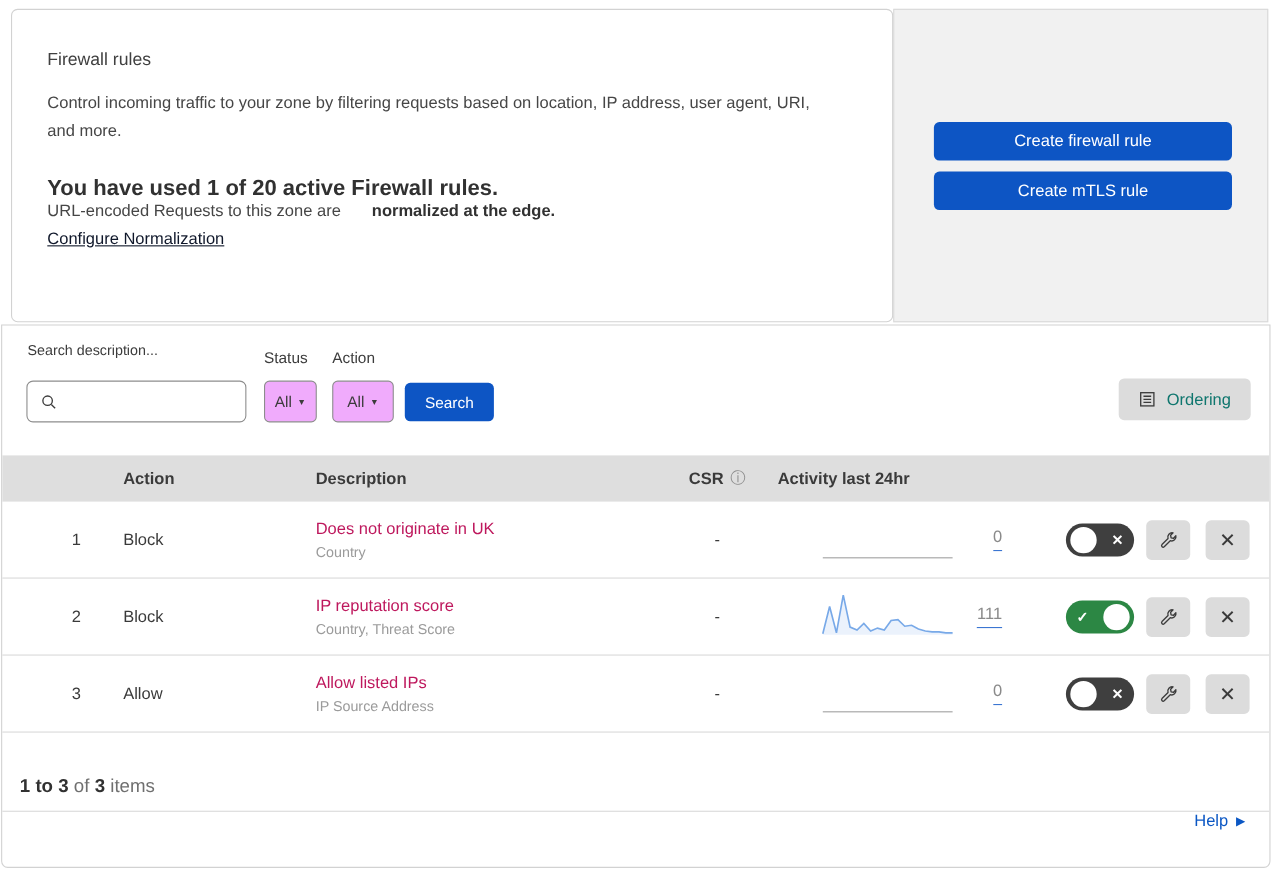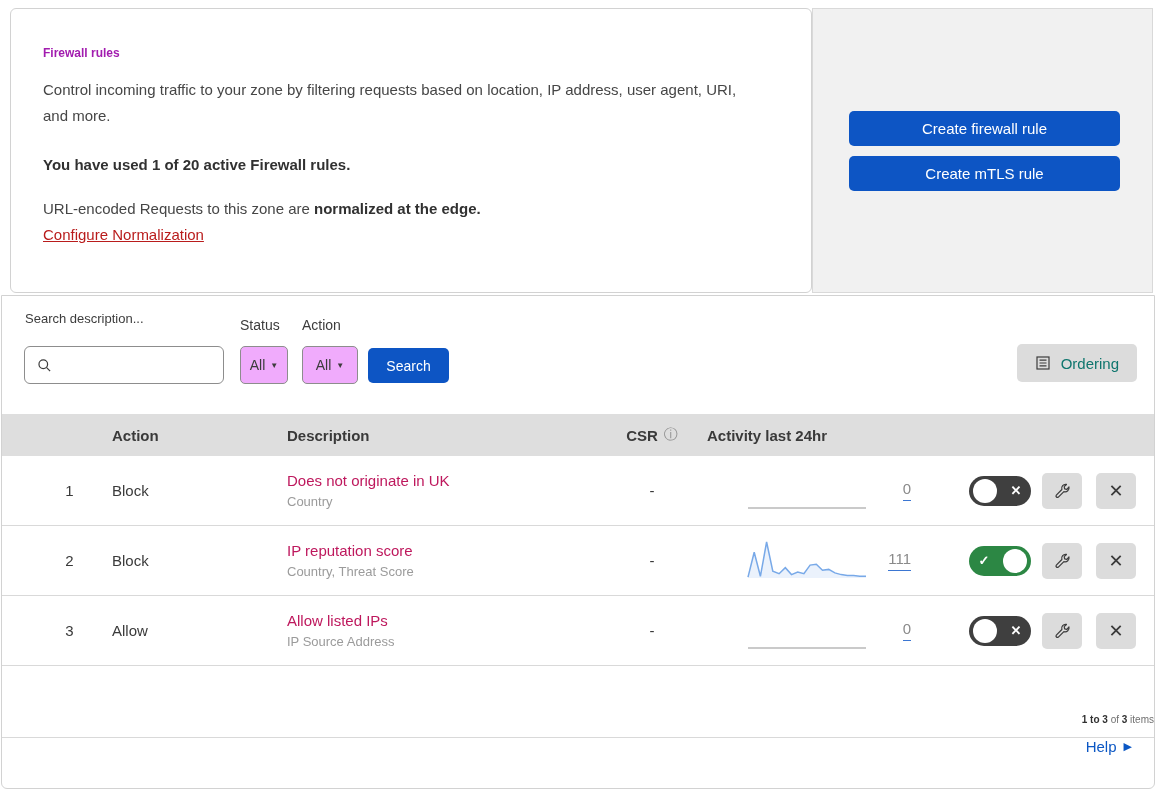--- a/index.html
+++ b/index.html
@@ -1,26 +1,26 @@
 <!DOCTYPE html>
 <html><head>
 <meta charset="utf-8">
 <style>
   * { box-sizing: border-box; margin: 0; padding: 0; }
   html,body { width:1161px; height:791px; background:#fff; font-family:"Liberation Sans", sans-serif; color:#3c3c3c; }
 
   
   .intro-card { position:absolute; left:10px; top:8px; width:802px; height:285px;
     background:#fff; border:1px solid #d2d2d2; border-radius:6px; padding:37px 46px 0 32px; }
-  .page-title { font-size:12px; font-weight:700; color:#a21caf; margin-bottom:17px; }
+  .page-title { font-size:16px; font-weight:400; color:#404040; margin-bottom:17px; }
   .page-desc { font-size:15px; line-height:26px; color:#464646; margin-bottom:27px; max-width:730px; }
-  .usage-line { font-size:15px; font-weight:700; color:#313131; margin-bottom:27px; }
+  .usage-line { font-size:20px; font-weight:700; color:#313131; }
   .norm-line { font-size:15px; color:#464646; margin-bottom:9px; }
-  .norm-line b { color:#313131; }
-  .cfg-link { font-size:15px; color:#b91c1c; text-decoration:underline; cursor:pointer; display:inline-block; }
+  .norm-line b { color:#313131;margin-left:24px; }
+  .cfg-link { font-size:15px; color:#0f172a; text-decoration:underline; cursor:pointer; display:inline-block; }
 
   
   .actions-panel { position:absolute; left:812px; top:8px; width:341px; height:285px;
     background:#f1f1f1; border:1px solid #d9d9d9; }
   .blue-btn { background:#0d55c4; color:#fff; border:none; border-radius:5px; font-size:15px;
     font-family:"Liberation Sans", sans-serif; cursor:pointer; }
   .panel-btn { position:absolute; left:36px; width:271px; height:35px; }
   .panel-btn.first { top:102px; }
   .panel-btn.second { top:147px; }
 
@@ -66,21 +66,21 @@
   .toggle .knob { width:24px; height:24px; border-radius:50%; background:#fff; flex:none; }
   .toggle .sym { color:#fff; font-size:13px; font-weight:700; width:22px; text-align:center; }
   .icon-btn { width:40px; height:36px; border:none; border-radius:5px; background:#dcdcdc;
     display:flex; align-items:center; justify-content:center; cursor:pointer; }
   .icon-btn.wrench { margin-left:11px; }
   .icon-btn.close { margin-left:14px; }
   .x-glyph { font-size:18px; color:#3a3a3a; font-weight:400; }
 
   
   .items-row { height:72px; border-bottom:1px solid #d9d9d9; display:flex; align-items:flex-end;
-    padding:0 0 12px 16px; font-size:10px; color:#6f6f6f;justify-content:flex-end; }
+    padding:0 0 12px 16px; font-size:17px; color:#6f6f6f; }
   .items-row b { color:#313131; }
   .help-row { height:51px; display:flex; align-items:flex-start; justify-content:flex-end; padding-right:22px; }
   .help-link { color:#0b57c4; font-size:15px; display:flex; align-items:center; gap:7px; cursor:pointer; text-decoration:none; }
   .help-arrow { font-size:11px; }
 </style>
 </head>
 <body>
 
 <div class="intro-card">
   <div class="page-title">Firewall rules</div>

